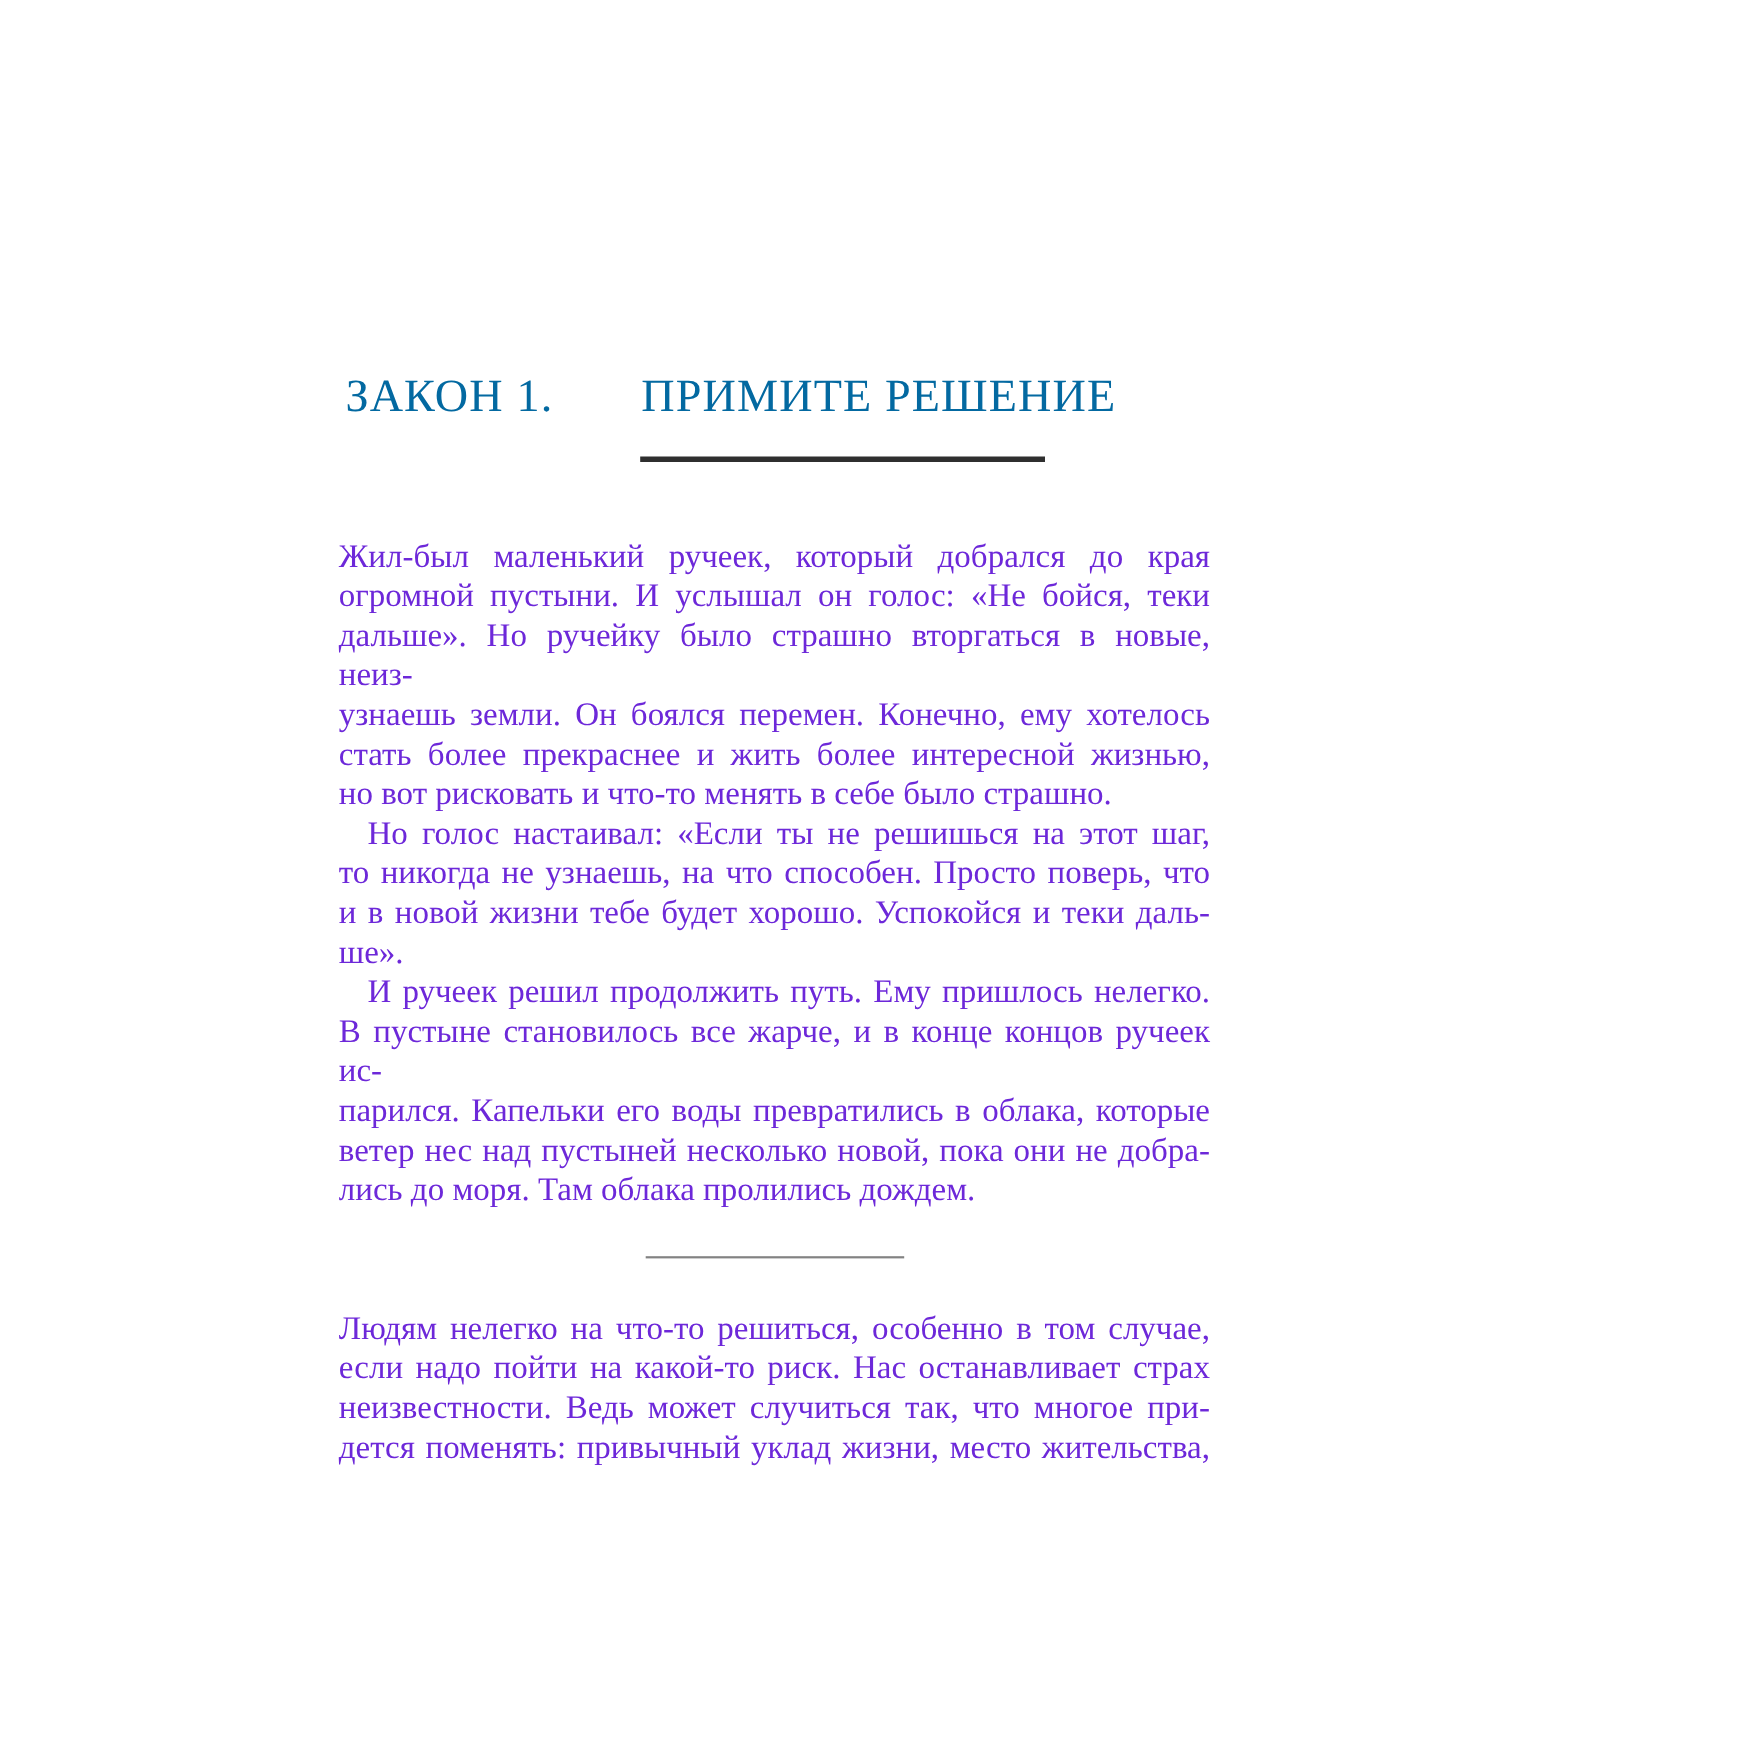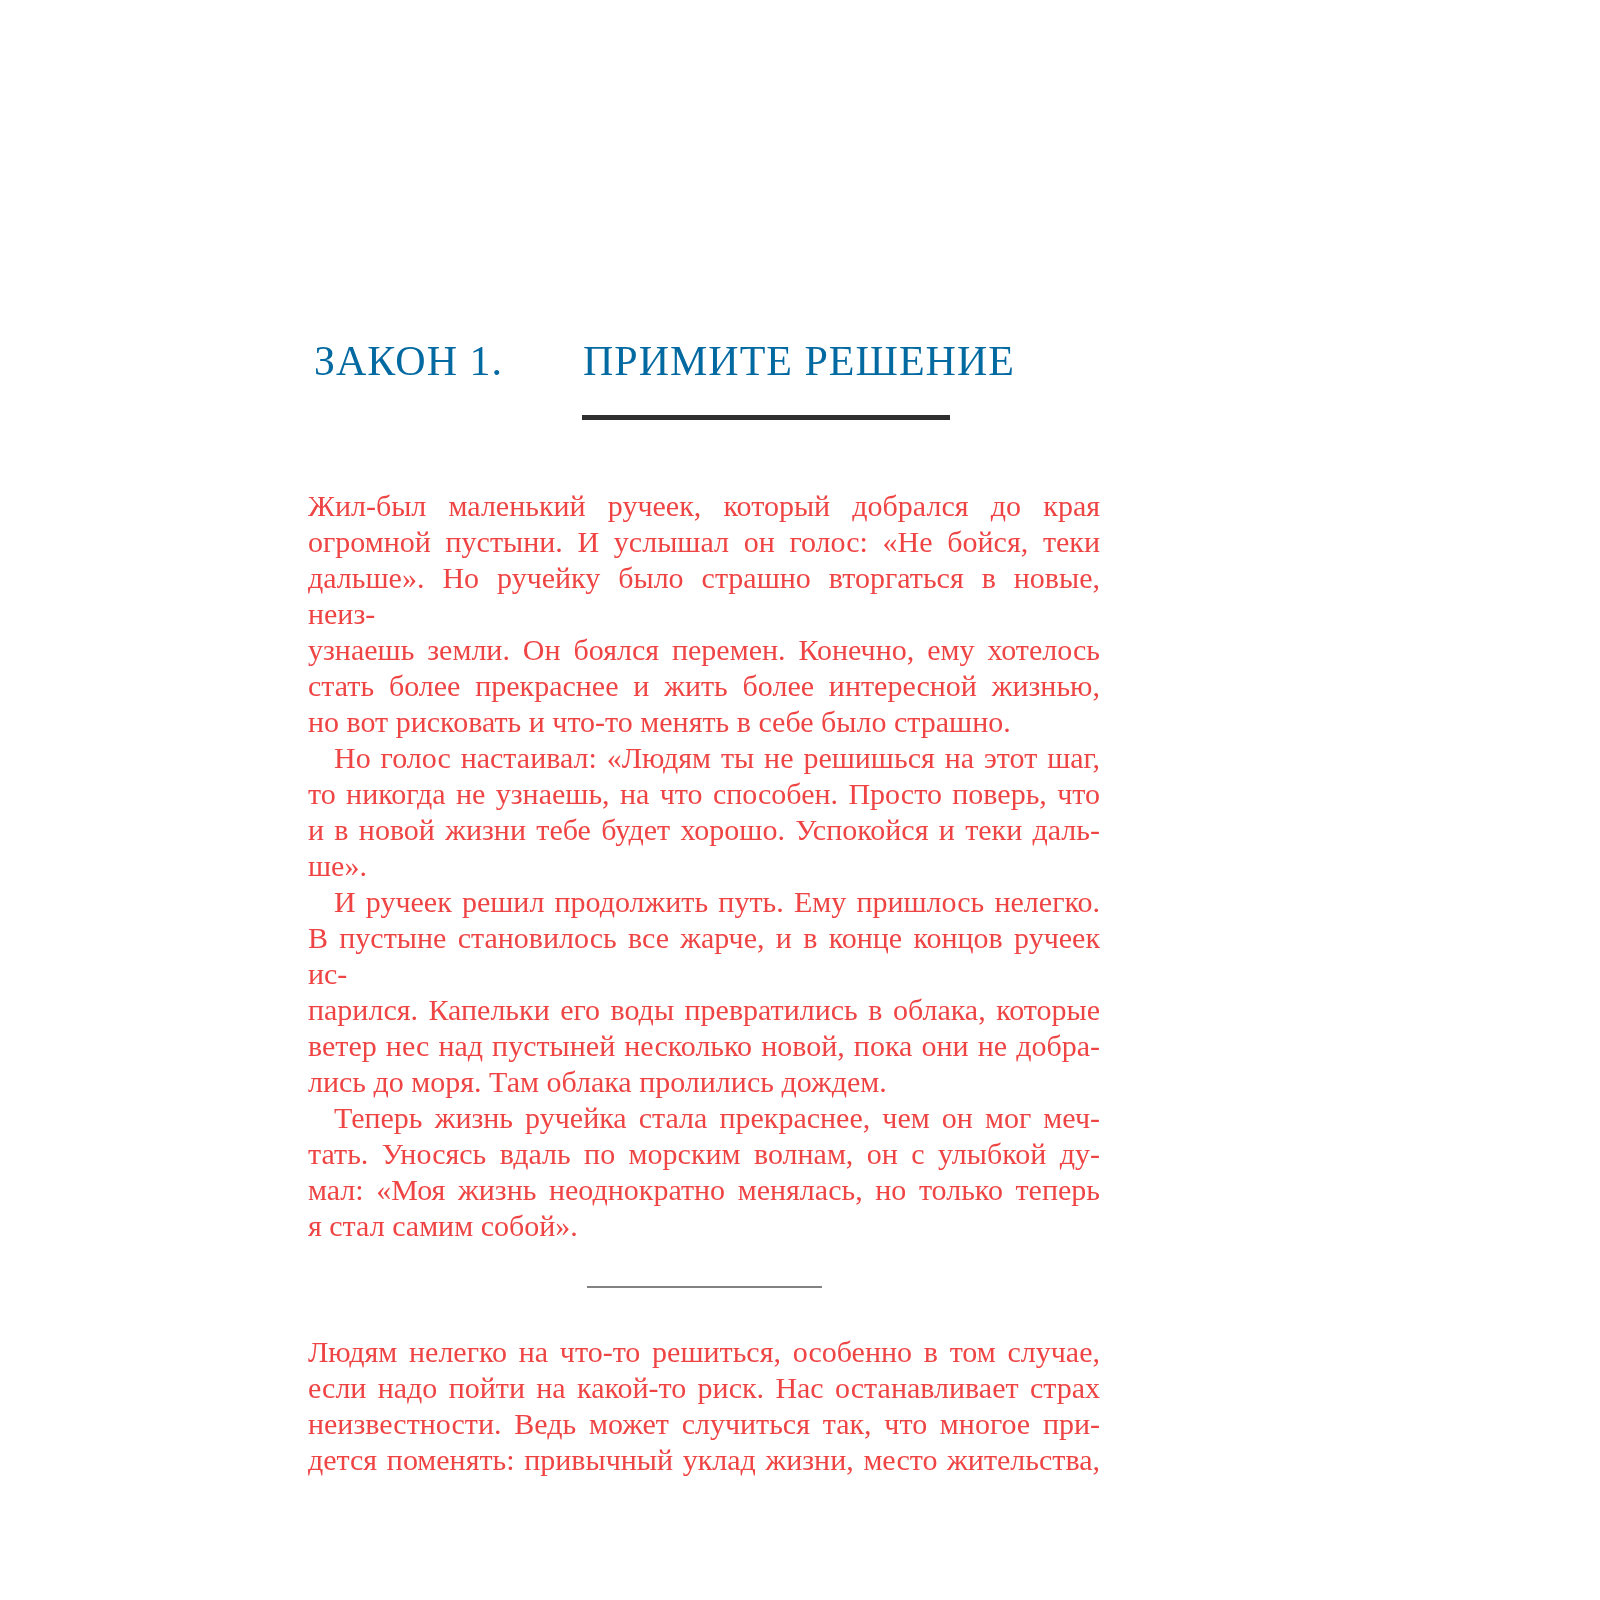--- a/index.html
+++ b/index.html
@@ -41,21 +41,21 @@
     margin-left: 274px;
     width: 368px;
     height: 5px;
     background: #2f2f2f;
   }
   .body-text {
     margin-top: 68px;
     width: 792px;
     font-size: 30px;
     line-height: 36px;
-    color: #ef4444;
+    color: #6d28d9;
   }
   .para { margin: 0; }
   .line {
     text-align: justify;
     text-align-last: justify;
     white-space: normal;
   }
   .line.indent { text-indent: 26px; }
   .line.lastline { text-align-last: left; }
   .divider {
@@ -77,37 +77,31 @@
     <div class="body-text">
         <div class="para">
           <div class="line">Жил-был маленький ручеек, который добрался до края</div>
           <div class="line">огромной пустыни. И услышал он голос: «Не бойся, теки</div>
           <div class="line">дальше». Но ручейку было страшно вторгаться в новые, неиз-</div>
           <div class="line">узнаешь земли. Он боялся перемен. Конечно, ему хотелось</div>
           <div class="line">стать более прекраснее и жить более интересной жизнью,</div>
           <div class="line lastline">но вот рисковать и что-то менять в себе было страшно.</div>
         </div>
         <div class="para">
-          <div class="line indent">Но голос настаивал: «Людям ты не решишься на этот шаг,</div>
+          <div class="line indent">Но голос настаивал: «Если ты не решишься на этот шаг,</div>
           <div class="line">то никогда не узнаешь, на что способен. Просто поверь, что</div>
           <div class="line">и в новой жизни тебе будет хорошо. Успокойся и теки даль-</div>
           <div class="line lastline">ше».</div>
         </div>
         <div class="para">
           <div class="line indent">И ручеек решил продолжить путь. Ему пришлось нелегко.</div>
           <div class="line">В пустыне становилось все жарче, и в конце концов ручеек ис-</div>
           <div class="line">парился. Капельки его воды превратились в облака, которые</div>
           <div class="line">ветер нес над пустыней несколько новой, пока они не добра-</div>
           <div class="line lastline">лись до моря. Там облака пролились дождем.</div>
-        </div>
-        <div class="para">
-          <div class="line indent">Теперь жизнь ручейка стала прекраснее, чем он мог меч-</div>
-          <div class="line">тать. Уносясь вдаль по морским волнам, он с улыбкой ду-</div>
-          <div class="line">мал: «Моя жизнь неоднократно менялась, но только теперь</div>
-          <div class="line lastline">я стал самим собой».</div>
         </div>
         <div class="divider"></div>
         <div class="para">
           <div class="line">Людям нелегко на что-то решиться, особенно в том случае,</div>
           <div class="line">если надо пойти на какой-то риск. Нас останавливает страх</div>
           <div class="line">неизвестности. Ведь может случиться так, что многое при-</div>
           <div class="line">дется поменять: привычный уклад жизни, место жительства,</div>
         </div>
       </div>
   </div>

